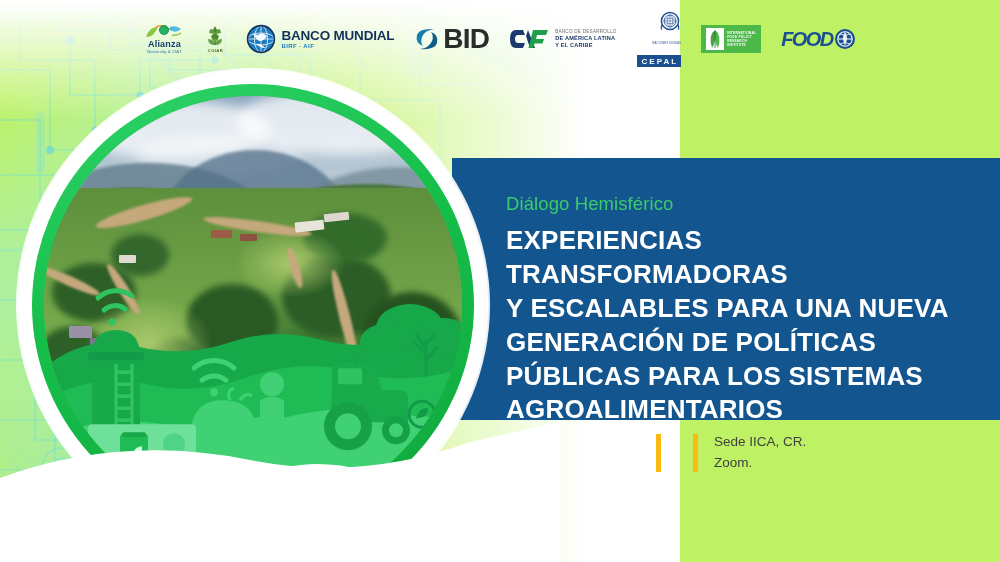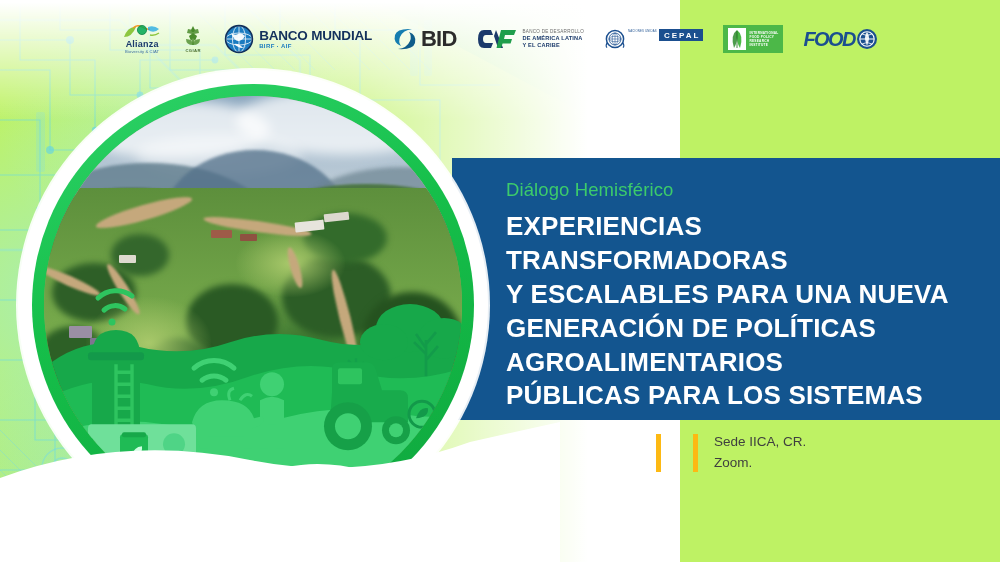--- a/index.html
+++ b/index.html
@@ -53,27 +53,27 @@
   .alianza-t2 { font-size:4.2px; color:#3b6ea8; letter-spacing:.1px; line-height:1; }
   .cgiar-wrap { display:flex; flex-direction:column; align-items:center; gap:1px; }
   .cgiar-t { font-size:4.2px; font-weight:bold; color:#4a6b2a; letter-spacing:.4px; }
 
   
   .bm-txt { margin-left:5px; line-height:1; }
   .bm-t1 { font-size:13.5px; font-weight:bold; color:#13305c; letter-spacing:-.2px; }
   .bm-t2 { font-size:6px; font-weight:bold; color:#1b7bc0; letter-spacing:.4px; margin-top:1px; }
 
   
-  .bid-t { font-size:22px; font-weight:bold; color:#2b2b2b; letter-spacing:-.8px; margin-left:3px; }
+  .bid-t { font-size:28px; font-weight:bold; color:#2b2b2b; letter-spacing:-.8px; margin-left:3px; }
   .caf-txt { margin-left:6px; line-height:1.28; }
   .caf-l1 { font-size:4.6px; color:#6b6b6b; letter-spacing:.25px; }
   .caf-l2 { font-size:5.6px; font-weight:bold; color:#1b3a6b; letter-spacing:.2px; }
 
   
-  .cepal-wrap { flex-direction:row; align-items:flex-start; gap:2px; }
+  .cepal-wrap { flex-direction:column; align-items:flex-end; gap:10px; }
   .cepal-sub { font-size:2.8px; color:#1b4f8f; letter-spacing:.2px; }
   .cepal-bar { background:#1b4f8f; color:#fff; font-size:8px; font-weight:bold;
                letter-spacing:2px; padding:1.5px 3px 1.5px 5px; }
 
   
   .ifpri-box { background:#4cb848; display:flex; align-items:center; gap:3px; padding:3px 5px; }
   .ifpri-txt { line-height:1.25; }
   .ifpri-txt div { font-size:3.2px; font-weight:bold; color:#fff; letter-spacing:.25px; }
 
   
@@ -127,21 +127,21 @@
   }
 
   
   .illus { position:absolute; left:0; bottom:0; width:100%; height:58%; }
 
   
   .blue-panel {
     position:absolute; left:452px; top:158px; width:548px; height:262px;
     background:#13558f; z-index:15;
   }
-  .panel-inner { padding:22px 28px 0 54px; }
+  .panel-inner { padding:22px 28px 0 54px;margin-top:14px; }
   .kicker {
     color:#3ccb6b; font-size:18.5px; letter-spacing:.1px; line-height:1.1;
   }
   .headline {
     color:#ffffff; font-weight:bold; font-size:26px; line-height:1.3;
     letter-spacing:.2px; margin-top:10px;
   }
 
   
   .info-bar {
@@ -369,22 +369,22 @@
     </div>
   </div>
 
   <div class="blue-panel">
     <div class="panel-inner">
       <div class="kicker">Diálogo Hemisférico</div>
       <div class="headline">
         <div>EXPERIENCIAS TRANSFORMADORAS</div>
         <div>Y ESCALABLES PARA UNA NUEVA</div>
         <div>GENERACIÓN DE POLÍTICAS</div>
+        <div>PÚBLICAS PARA LOS SISTEMAS</div>
         <div>AGROALIMENTARIOS</div>
-        <div>PÚBLICAS PARA LOS SISTEMAS</div>
       </div>
     </div>
   </div>
 
   <div class="circle-zone">
     <div class="circle-halo"></div>
     <div class="circle-ring"></div>
 
     <div class="circle-photo">
       <div class="ph-sky"></div>

